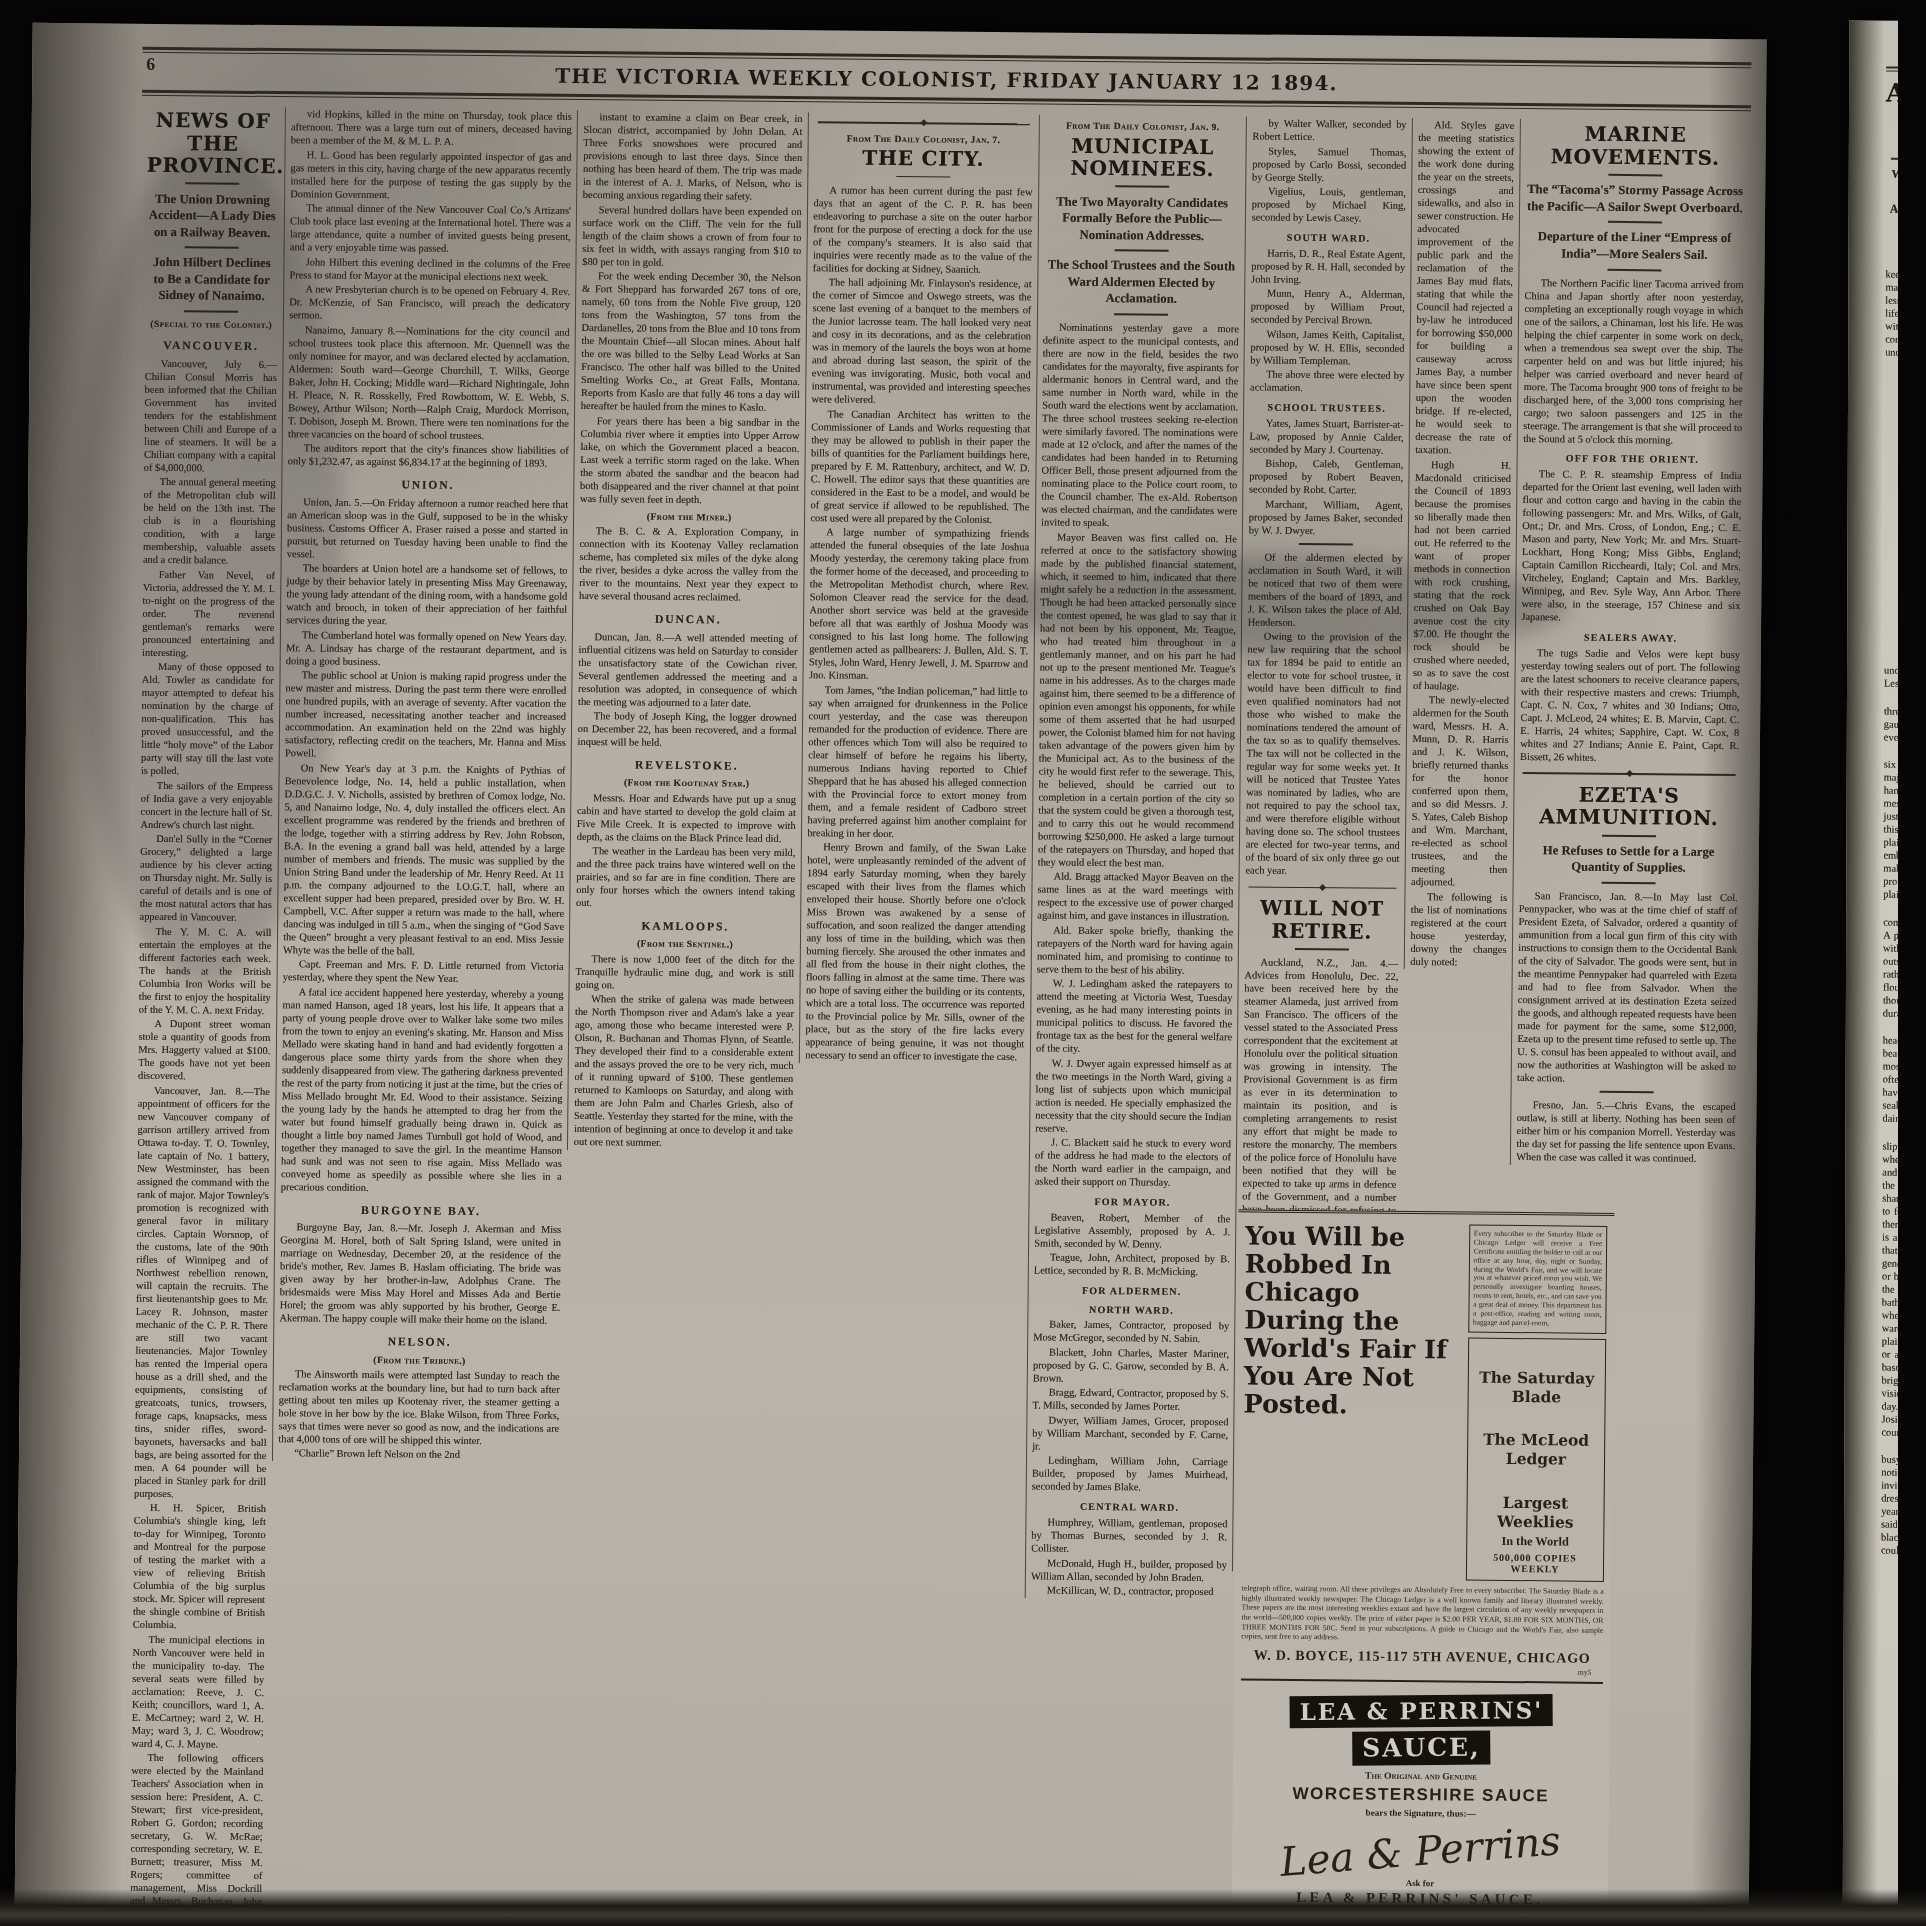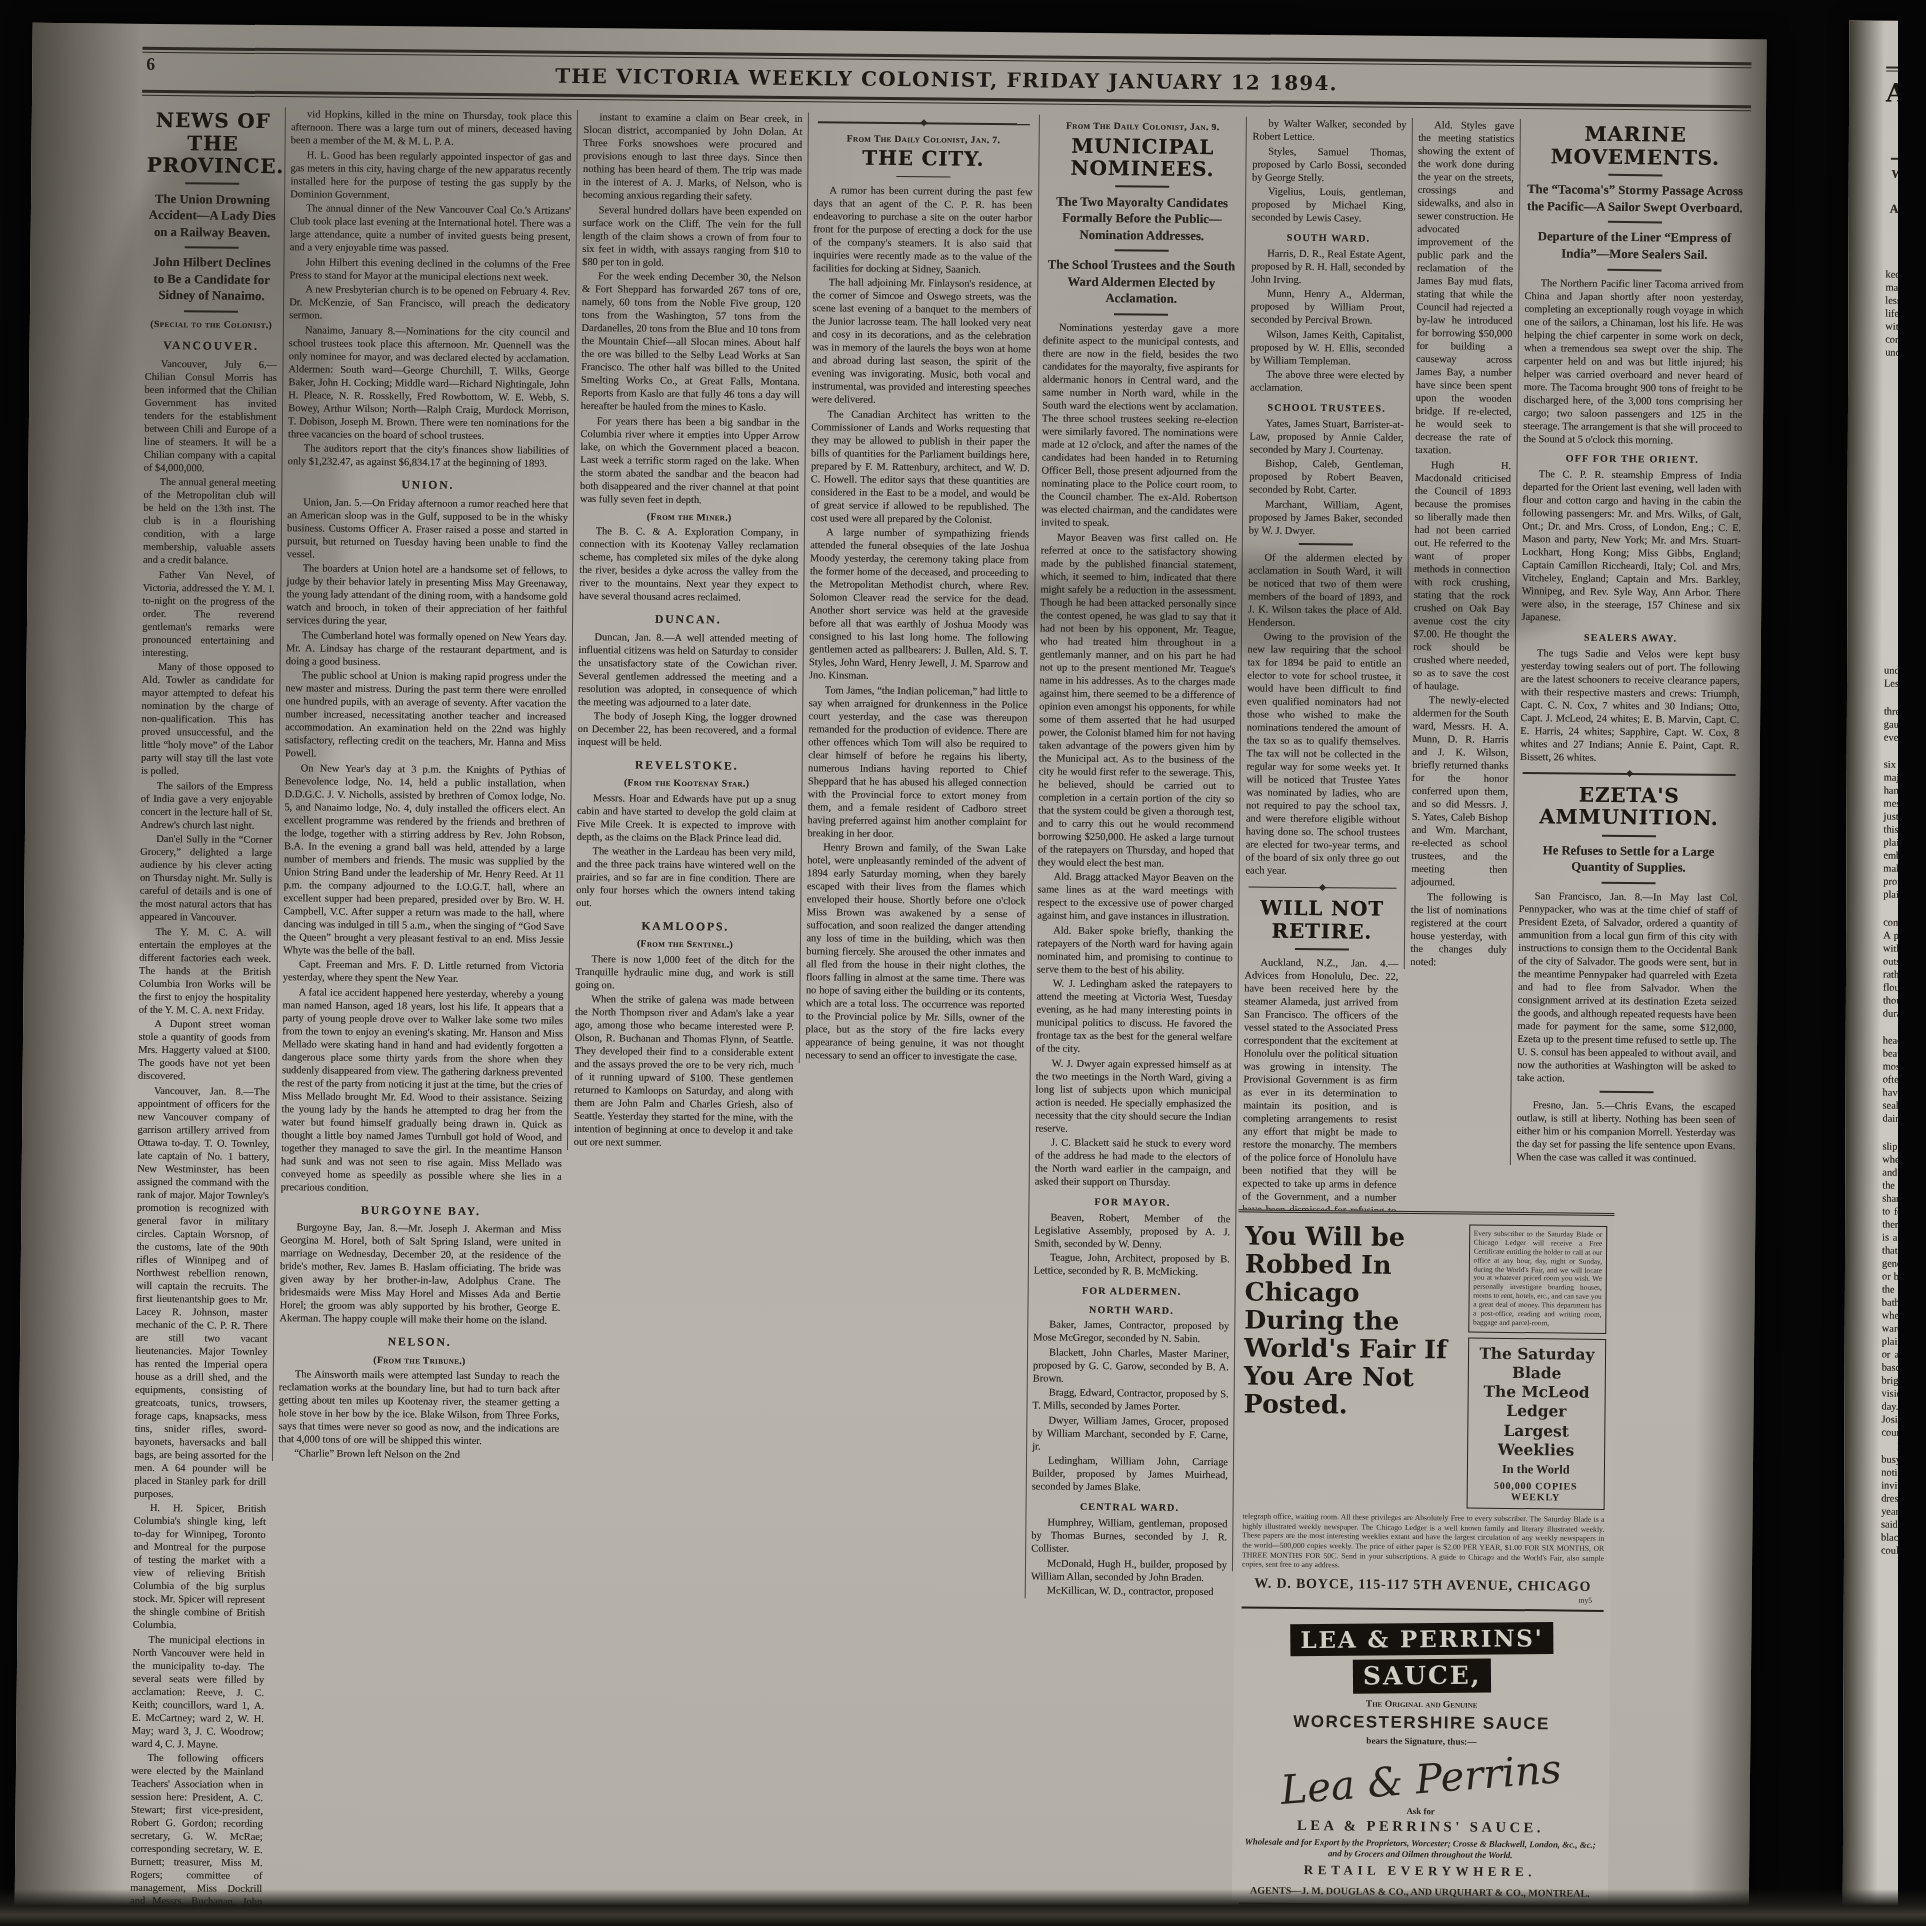--- a/index.html
+++ b/index.html
@@ -54,21 +54,21 @@
   .ad-stack{
     position:absolute; left:1217px; top:1175px; width:376px; height:1256px;
     background:linear-gradient(180deg,#b6b2a9,#bcb8af 60%,#b2aea5);
     border-top:3.1px double #25211b; padding:10px 7px 0 7px; overflow:hidden;
   }
   .robbed-row{ display:flex; gap:7px; }
   .robbed-head{ width:218px; font-family:"DejaVu Serif",serif; font-weight:bold; font-size:25.4px; line-height:1.1; color:#1d1914; }
   .robbed-side{ width:139px; }
   .blade-note{ border:1.2px solid #25211b; padding:3.9px; font-size:7.3px; line-height:8.9px; text-align:justify; margin-bottom:5.4px; }
   .blade-box{ border:1.5px solid #25211b; padding:5.4px 2.3px; text-align:center; }
-  .blade-box .b1{ font-family:"DejaVu Serif",serif; font-weight:bold; font-size:15.4px; line-height:1.25; }
+  .blade-box .b1{ font-family:"DejaVu Serif",serif; font-weight:bold; font-size:15.4px; line-height:1.25;margin-top:24px; }
   .blade-box .b2{ font-weight:bold; font-size:12.3px; margin-top:2.3px; }
   .blade-box .b3{ font-weight:bold; font-size:10px; letter-spacing:0.8px; margin-top:3.1px; }
   .fineprint2{ font-size:7.7px; line-height:9.6px; text-align:justify; margin-top:5.4px; }
   .boyce{ font-weight:bold; font-size:14px; letter-spacing:0.8px; text-align:center; margin-top:6.2px; white-space:nowrap; }
   .boyce-note{ text-align:right; font-size:7.7px; margin:0.8px 11.6px 0 0; }
   .hr-double{ border-top:2.7px double #25211b; margin:5.4px 0; }
 
   .lea{ text-align:center; padding-top:7.7px; }
   .lea-blk{ display:inline-block; background:#15120e; color:#cfccc3; font-family:"DejaVu Serif",serif; font-weight:bold; padding:2.3px 10px; letter-spacing:1.9px; }
   .lea-b1{ font-size:23px; transform:rotate(-1deg); }
@@ -252,21 +252,21 @@
           <div class="blk headline2">WILL NOT RETIRE.</div>
           <div class="blk rule"></div>
           <div class="blk para">Auckland, N.Z., Jan. 4.—Advices from Honolulu, Dec. 22, have been received here by the steamer Alameda, just arrived from San Francisco. The officers of the vessel stated to the Associated Press correspondent that the excitement at Honolulu over the political situation was growing in intensity. The Provisional Government is as firm as ever in its determination to maintain its position, and is completing arrangements to resist any effort that might be made to restore the monarchy. The members of the police force of Honolulu have been notified that they will be expected to take up arms in defence of the Government, and a number have been dismissed for refusing to obey the order.</div>
           <div class="blk para">The Minister of the United States has written the Provisional Government requesting the surrender, as the United States has decided in favor of restoration of the Queen. The Minister has informed the Government that Liliuokalani has agreed to grant amnesty to all who took part in the revolution, to ratify the obligations of the present Government, and to govern faithfully in accordance with the present constitution. The Government is preparing a long reply to the Minister.</div>
           <div class="blk para">The Commercial Advertiser, of Honolulu, in an article supporting the Government, declares the United States Congress has taken the matter out of President Cleveland's hands by calling for the papers on the Hawaiian correspondence, and asserts that the Provisional Government will not retire from power unless compelled to by force, which is not likely to be employed.</div>
         </div>
       <div class="col c7">
           <div class="blk para">Ald. Styles gave the meeting statistics showing the extent of the work done during the year on the streets, crossings and sidewalks, and also in sewer construction. He advocated improvement of the public park and the reclamation of the James Bay mud flats, stating that while the Council had rejected a by-law he introduced for borrowing $50,000 for building a causeway across James Bay, a number have since been spent upon the wooden bridge. If re-elected, he would seek to decrease the rate of taxation.</div>
           <div class="blk para">Hugh H. Macdonald criticised the Council of 1893 because the promises so liberally made then had not been carried out. He referred to the want of proper methods in connection with rock crushing, stating that the rock crushed on Oak Bay avenue cost the city $7.00. He thought the rock should be crushed where needed, so as to save the cost of haulage.</div>
           <div class="blk para">The newly-elected aldermen for the South ward, Messrs. H. A. Munn, D. R. Harris and J. K. Wilson, briefly returned thanks for the honor conferred upon them, and so did Messrs. J. S. Yates, Caleb Bishop and Wm. Marchant, re-elected as school trustees, and the meeting then adjourned.</div>
-          <div class="blk para">The following is the list of nominations registered at the court house yesterday, with the changes duly noted:</div>
+          <div class="blk para">The following is the list of nominations registered at the court house yesterday, downy the changes duly noted:</div>
         </div>
       <div class="col c8">
           <div class="blk headline2">MARINE MOVEMENTS.</div>
           <div class="blk rule"></div>
           <div class="blk deck3">The “Tacoma's” Stormy Passage Across the Pacific—A Sailor Swept Overboard.</div>
           <div class="blk rule"></div>
           <div class="blk deck3">Departure of the Liner “Empress of India”—More Sealers Sail.</div>
           <div class="blk rule"></div>
           <div class="blk para">The Northern Pacific liner Tacoma arrived from China and Japan shortly after noon yesterday, completing an exceptionally rough voyage in which one of the sailors, a Chinaman, lost his life. He was helping the chief carpenter in some work on deck, when a tremendous sea swept over the ship. The carpenter held on and was but little injured; his helper was carried overboard and never heard of more. The Tacoma brought 900 tons of freight to be discharged here, of the 3,000 tons comprising her cargo; two saloon passengers and 125 in the steerage. The arrangement is that she will proceed to the Sound at 5 o'clock this morning.</div>
           <div class="blk subhead2">OFF FOR THE ORIENT.</div>

